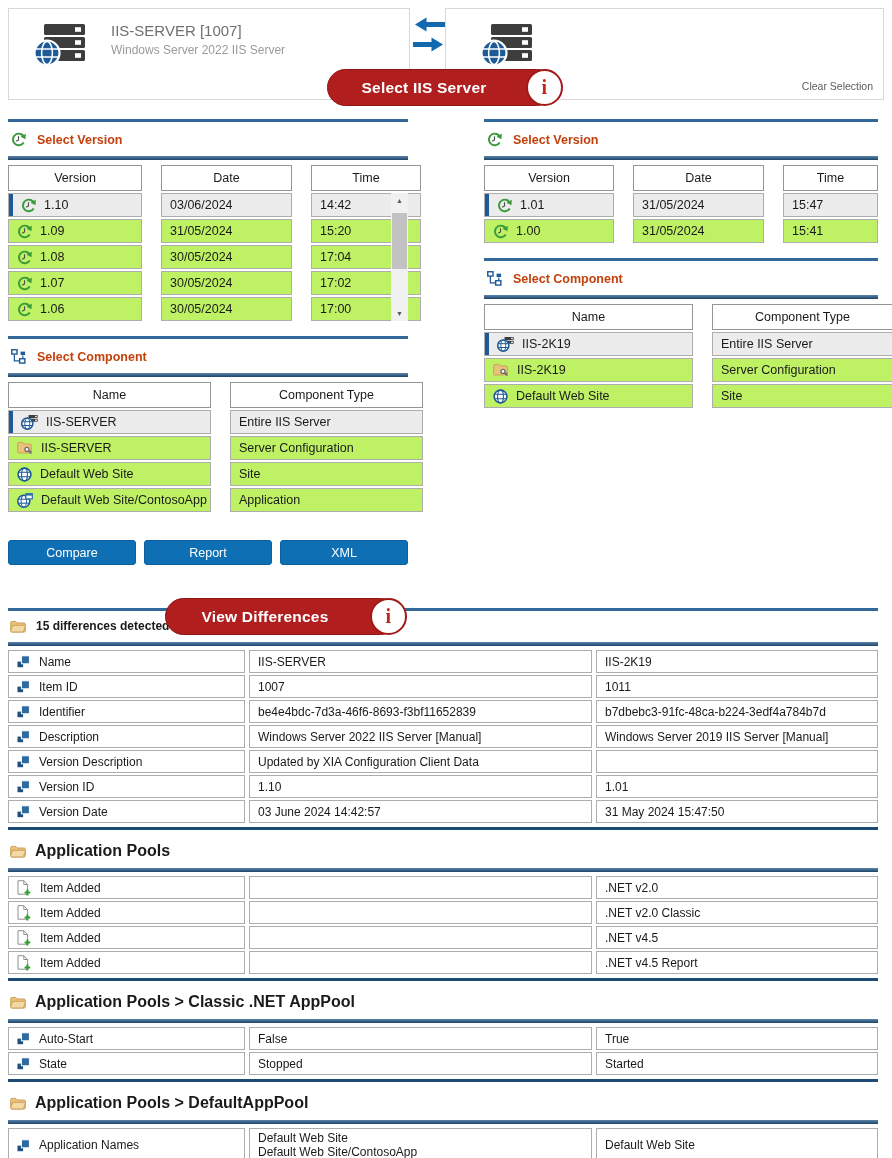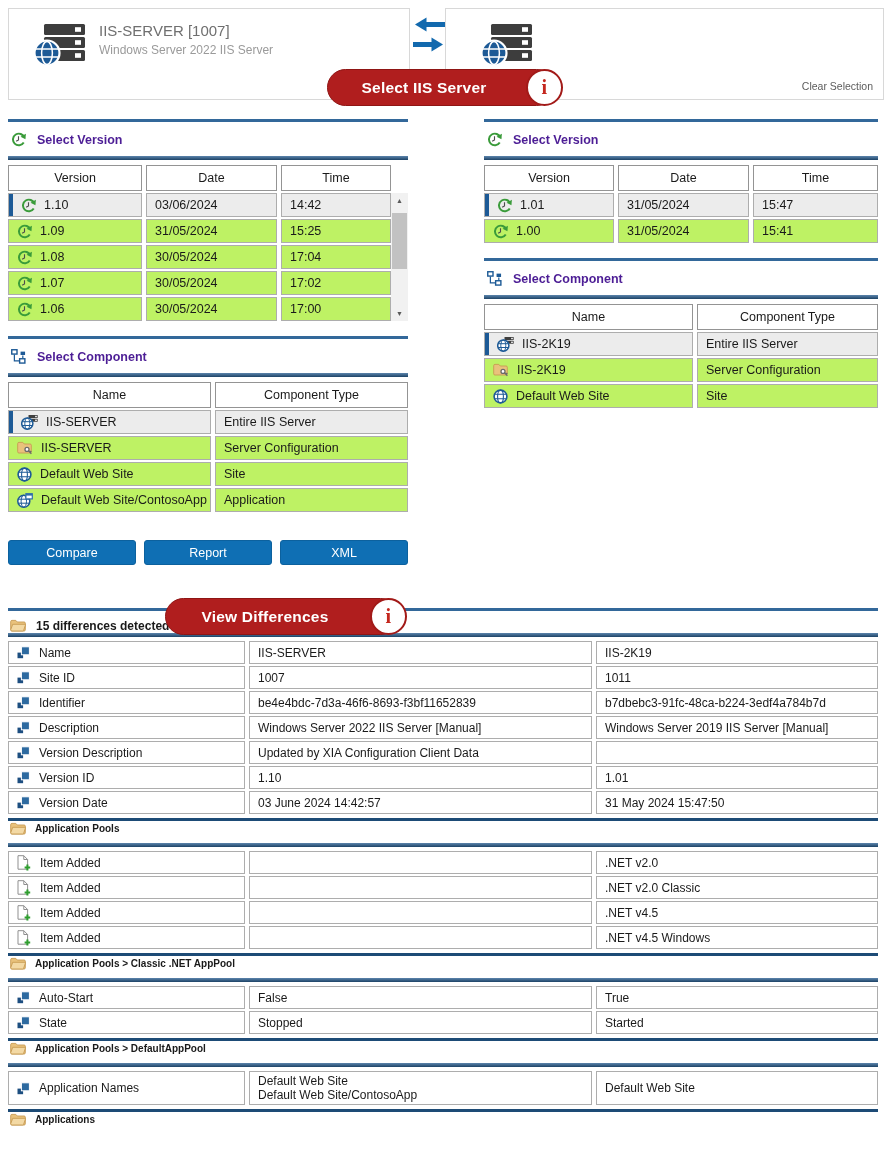--- a/index.html
+++ b/index.html
@@ -3,21 +3,21 @@
 <meta charset="utf-8">
 <style>
   html,body { margin:0; padding:0; background:#fff; }
   body { width:892px; font-family:"Liberation Sans", sans-serif; color:#1a1a1a; -webkit-font-smoothing:antialiased; }
 
   
   .top { position:relative; height:114px; }
   .panel { position:absolute; top:8px; height:92px; border:1px solid #d8d8d8; background:#fff; box-sizing:border-box; }
   .panel-left  { left:8px;  width:402px; }
   .panel-right { left:445px; width:439px; }
-  .panel-inner { display:flex; gap:12px; padding:13px 0 0 24px; align-items:flex-start; }
+  .panel-inner { display:flex; gap:24px; padding:13px 0 0 24px; align-items:flex-start; }
   .panel-right .panel-inner { padding-left:34px; }
   .ptitle { font-size:15px; color:#6f6f6f; }
   .psub   { font-size:12px; color:#9a9a9a; margin-top:4px; }
   .clear  { position:absolute; right:10px; bottom:7px; font-size:10.5px; color:#5c5c5c; cursor:pointer;margin-top:30px; }
   .swap   { position:absolute; left:412px; top:16px; }
 
   
   .badge { position:absolute; height:37px; background:#b01e1e; border:1px solid #8f1514;
            border-radius:19px; color:#fff; display:flex; align-items:center; justify-content:center;
            font-weight:bold; font-size:15.5px; box-sizing:border-box; z-index:6; letter-spacing:.2px; }
@@ -31,26 +31,26 @@
   
   .cols { display:flex; align-items:flex-start; margin-top:5px; }
   .col-left  { margin-left:8px;  width:400px; }
   .col-right { margin-left:76px; width:394px; }
   .sect { margin-top:0; }
   .sect + .sect { margin-top:15px; }
 
   .rule-thin  { height:3px; background:#33689a; }
   .rule-thick { height:4px; background:linear-gradient(180deg,#5c85ad 0%,#1d4366 100%); }
   .sec-head { display:flex; align-items:center; gap:11px; padding:10px 0 9px 3px;
-              font-weight:bold; font-size:12.5px; color:#4c1d95; }
+              font-weight:bold; font-size:12.5px; color:#c2410c; }
 
   
   .vwrap { position:relative; margin-top:5px; }
   .col-left .vwrap.scrollable { padding-right:17px; }
-  .grid { display:grid; gap:2px 4px; }
+  .grid { display:grid; gap:2px 19px; }
   .col-left  .vgrid { grid-template-columns:134px 131px 110px; }
   .col-right .vgrid { grid-template-columns:130px 131px 1fr; }
   .col-left  .cgrid { grid-template-columns:203px 193px; }
   .col-right .cgrid { grid-template-columns:209px 181px; }
   .th { height:26px; border:1px solid #949494; display:flex; align-items:center; justify-content:center;
         font-size:12.5px; box-sizing:border-box; background:#fff; }
   .trow { display:contents; cursor:pointer; }
   .tcell { height:24px; border:1px solid #adadad; display:flex; align-items:center; gap:8px;
            font-size:12.5px; padding:0 6px 0 8px; box-sizing:border-box; position:relative; background:#bef264;
            overflow:hidden; white-space:nowrap; }
@@ -67,29 +67,29 @@
   .sarrow.up{ top:1px; } .sarrow.down{ bottom:1px; }
   .sthumb { position:absolute; left:1px; right:1px; top:20px; height:56px; background:#c2c2c2; cursor:grab; }
 
   
   .actions { display:flex; gap:8px; margin-top:28px;align-items:flex-end; }
   .btn { width:131px; height:25px; background:#0f6fb4; color:#fff; border:1px solid #0c619e;
          border-radius:3px; font-size:12.5px; font-family:inherit; cursor:pointer; }
 
   
   .diff { position:relative; margin:43px 8px 0; width:870px; }
-  .dsummary { display:flex; align-items:flex-start; gap:10px; padding:8px 0 0 2px;
+  .dsummary { display:flex; align-items:flex-end; gap:10px; padding:8px 0 9px 2px;
               font-weight:bold; font-size:12px; }
   .dgrid { display:grid; grid-template-columns:237px 343px 1fr; gap:2px 4px; margin:4px 0; }
   .drow { display:contents; }
   .dcell { min-height:23px; border:1px solid #adadad; display:flex; align-items:center; gap:9px;
            font-size:12px; padding:2px 8px; box-sizing:border-box; background:#fff; white-space:pre-line; }
   .rule-end { height:3px; background:#1d4b76; margin-top:2px; }
-  .dghead { display:flex; align-items:center; gap:9px; padding:1px 0 8px 2px;
-            font-weight:bold; font-size:10px; }
+  .dghead { display:flex; align-items:center; gap:9px; padding:12px 0 8px 2px;
+            font-weight:bold; font-size:16px; }
 </style>
 </head>
 <body>
 
 <div class="top">
   <div class="panel panel-left">
     <div class="panel-inner">
       <svg width="54" height="46" viewBox="0 0 54 46">
         <g fill="#3d3d3d">
           <rect x="11" y="2" width="41" height="11" rx="1.5"></rect>
@@ -190,21 +190,21 @@
       <span class="icn">
   <svg class="icn" width="15" height="15" viewBox="0 0 16 16">
     <path d="M13.6 11.2 A6.2 6.2 0 1 1 14.2 6" fill="none" stroke="#3a9b3a" stroke-width="2.1"></path>
     <path d="M15.9 1.8 L15.4 7.8 L10.2 5.1 Z" fill="#3a9b3a"></path>
     <path d="M8 4.4 V8.4 L5.5 9.9" stroke="#4c4c4c" stroke-width="1.2" fill="none"></path>
   </svg>
 </span>
       <span>1.09</span>
     </div>
     <div class="tcell">31/05/2024</div>
-    <div class="tcell">15:25</div>
+    <div class="tcell">15:20</div>
   </div><div class="trow">
     <div class="tcell">
       <span class="icn">
   <svg class="icn" width="15" height="15" viewBox="0 0 16 16">
     <path d="M13.6 11.2 A6.2 6.2 0 1 1 14.2 6" fill="none" stroke="#3a9b3a" stroke-width="2.1"></path>
     <path d="M15.9 1.8 L15.4 7.8 L10.2 5.1 Z" fill="#3a9b3a"></path>
     <path d="M8 4.4 V8.4 L5.5 9.9" stroke="#4c4c4c" stroke-width="1.2" fill="none"></path>
   </svg>
 </span>
       <span>1.08</span>
@@ -482,21 +482,21 @@
     <div class="dcell">IIS-2K19</div>
   </div>
         <div class="drow">
     <div class="dcell">
       <span class="icn">
   <svg class="icn" width="13" height="13" viewBox="0 0 13 13">
     <rect x="0.5" y="6.6" width="5.6" height="5.6" fill="#1c4e80"></rect>
     <rect x="4.4" y="0.8" width="8" height="8" fill="#2d6aa0" stroke="#fff" stroke-width="1"></rect>
   </svg>
 </span>
-      <span>Site ID</span>
+      <span>Item ID</span>
     </div>
     <div class="dcell">1007</div>
     <div class="dcell">1011</div>
   </div>
         <div class="drow">
     <div class="dcell">
       <span class="icn">
   <svg class="icn" width="13" height="13" viewBox="0 0 13 13">
     <rect x="0.5" y="6.6" width="5.6" height="5.6" fill="#1c4e80"></rect>
     <rect x="4.4" y="0.8" width="8" height="8" fill="#2d6aa0" stroke="#fff" stroke-width="1"></rect>
@@ -619,21 +619,21 @@
       <span class="icn">
   <svg class="icn" width="14" height="16" viewBox="0 0 14 16">
     <path d="M1 0.7 H6.8 L10.6 4.5 V14.2 H1 Z" fill="#fff" stroke="#8f8f8f" stroke-width="1"></path>
     <path d="M6.8 0.7 V4.5 H10.6" fill="none" stroke="#8f8f8f" stroke-width="1"></path>
     <path d="M10.4 9.6 V15.4 M7.6 12.5 H13.2" stroke="#2f9e2f" stroke-width="2"></path>
   </svg>
 </span>
       <span>Item Added</span>
     </div>
     <div class="dcell"></div>
-    <div class="dcell">.NET v4.5 Windows</div>
+    <div class="dcell">.NET v4.5 Report</div>
   </div>
       </div>
       <div class="rule-end"></div>
       <div class="dghead">
     <span class="icn">
   <svg class="icn" width="16" height="13" viewBox="0 0 16 13">
     <path d="M0.7 2.6 Q0.7 1.4 1.9 1.4 H5.8 L7.3 3 H14.1 Q15.3 3 15.3 4.2 V10.8 Q15.3 12 14.1 12 H1.9 Q0.7 12 0.7 10.8 Z" fill="#e9c27c" stroke="#c79b52" stroke-width="0.9"></path>
     <path d="M0.8 10.5 L2.7 5.3 H15.7 L13.7 11.1 Q13.5 12 12.7 12 H1.9 Q0.9 12 0.8 10.5 Z" fill="#f3d9a4" stroke="#c79b52" stroke-width="0.9"></path>
   </svg>
 </span>

